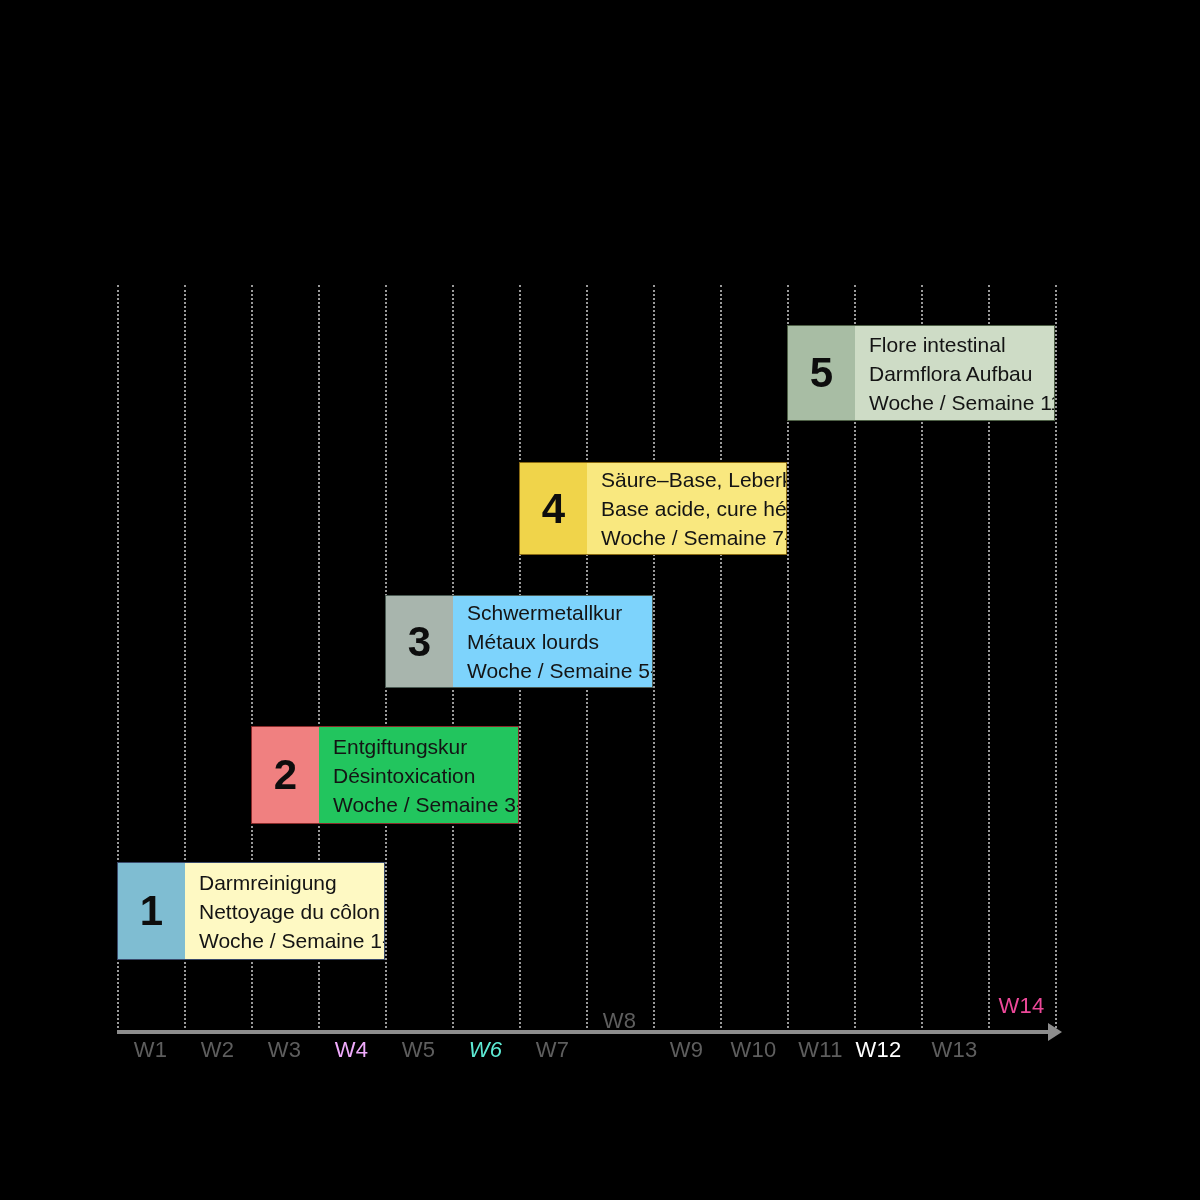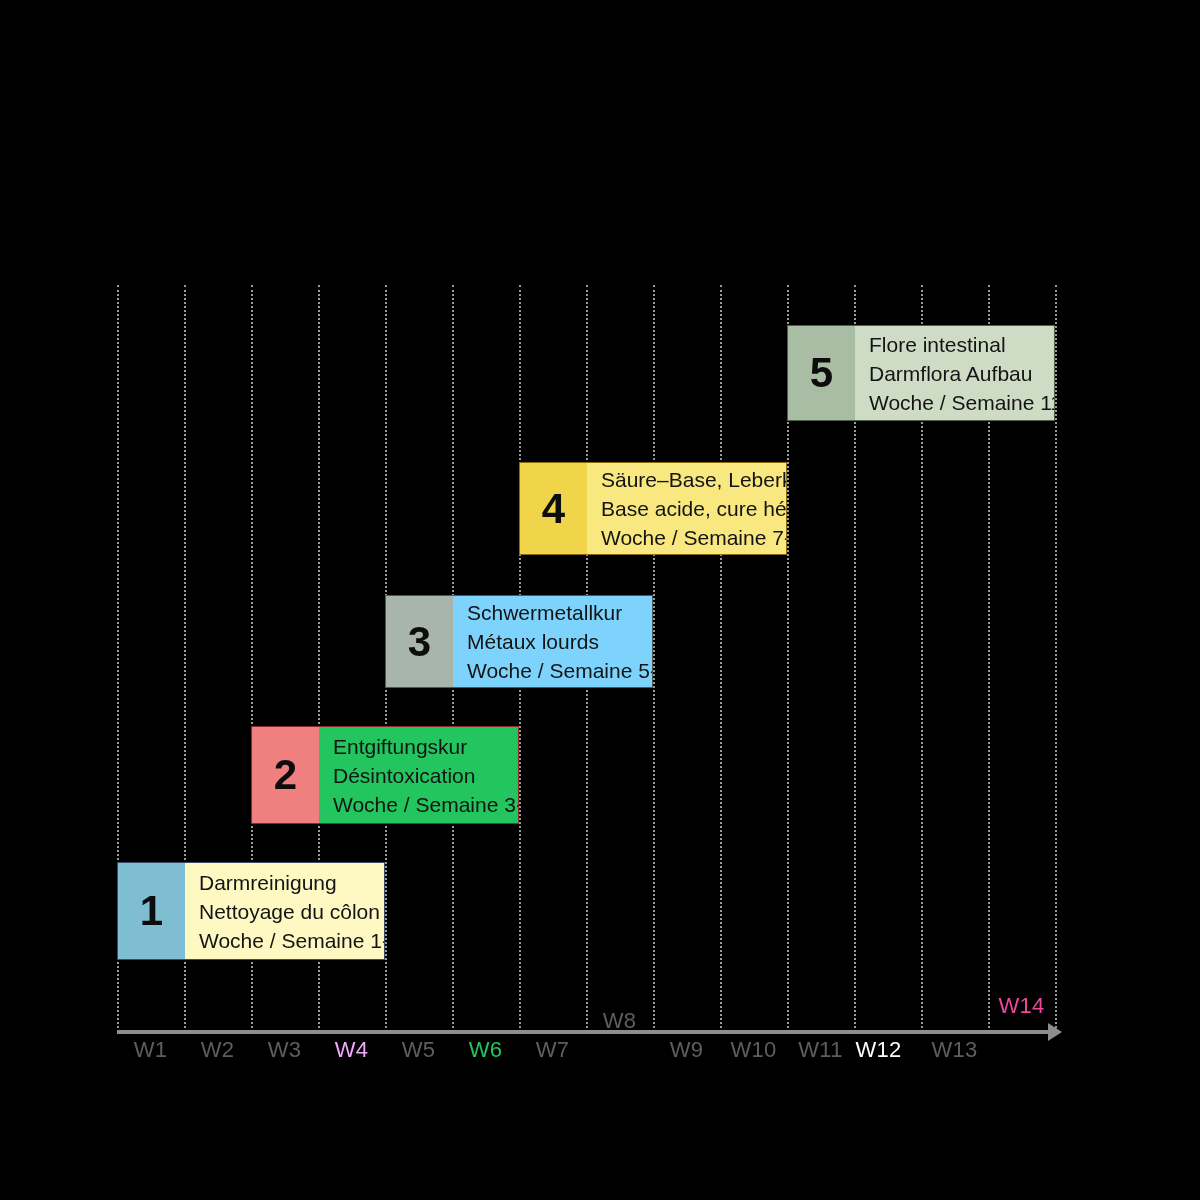--- a/index.html
+++ b/index.html
@@ -100,21 +100,21 @@
   <div id="axis">
       <div class="axis-line" style="left: 117px; top: 1030px; width: 931px; background: rgb(141, 141, 141);"></div>
       <div class="axis-arrow" style="left: 1048px; top: 1023px; border-left-color: rgb(141, 141, 141);"></div>
     </div>
   <div id="weeklabels">
       <div class="week-label" style="left: 117px; width: 67px; top: 1039px; color: rgb(94, 94, 94);">W1</div>
       <div class="week-label" style="left: 184px; width: 67px; top: 1039px; color: rgb(94, 94, 94);">W2</div>
       <div class="week-label" style="left: 251px; width: 67px; top: 1039px; color: rgb(94, 94, 94);">W3</div>
       <div class="week-label" style="left: 318px; width: 67px; top: 1039px; color: #f0abfc;">W4</div>
       <div class="week-label" style="left: 385px; width: 67px; top: 1039px; color: rgb(94, 94, 94);">W5</div>
-      <div class="week-label" style="left: 452px; width: 67px; top: 1039px; color: #22c55e;">W6</div>
+      <div class="week-label" style="left: 452px; width: 67px; top: 1039px; color: #5eead4; font-style: italic;">W6</div>
       <div class="week-label" style="left: 519px; width: 67px; top: 1039px; color: rgb(94, 94, 94);">W7</div>
       <div class="week-label" style="left: 586px; width: 67px; top: 1010px; color: rgb(94, 94, 94);">W8</div>
       <div class="week-label" style="left: 653px; width: 67px; top: 1039px; color: rgb(94, 94, 94);">W9</div>
       <div class="week-label" style="left: 720px; width: 67px; top: 1039px; color: rgb(94, 94, 94);">W10</div>
       <div class="week-label" style="left: 787px; width: 67px; top: 1039px; color: rgb(94, 94, 94);">W11</div>
       <div class="week-label" style="left: 845px; width: 67px; top: 1039px; color: #ffffff;">W12</div>
       <div class="week-label" style="left: 921px; width: 67px; top: 1039px; color: rgb(94, 94, 94);">W13</div>
       <div class="week-label" style="left: 988px; width: 67px; top: 995px; color: #ec4899;">W14</div>
     </div>
   <div id="bars">

